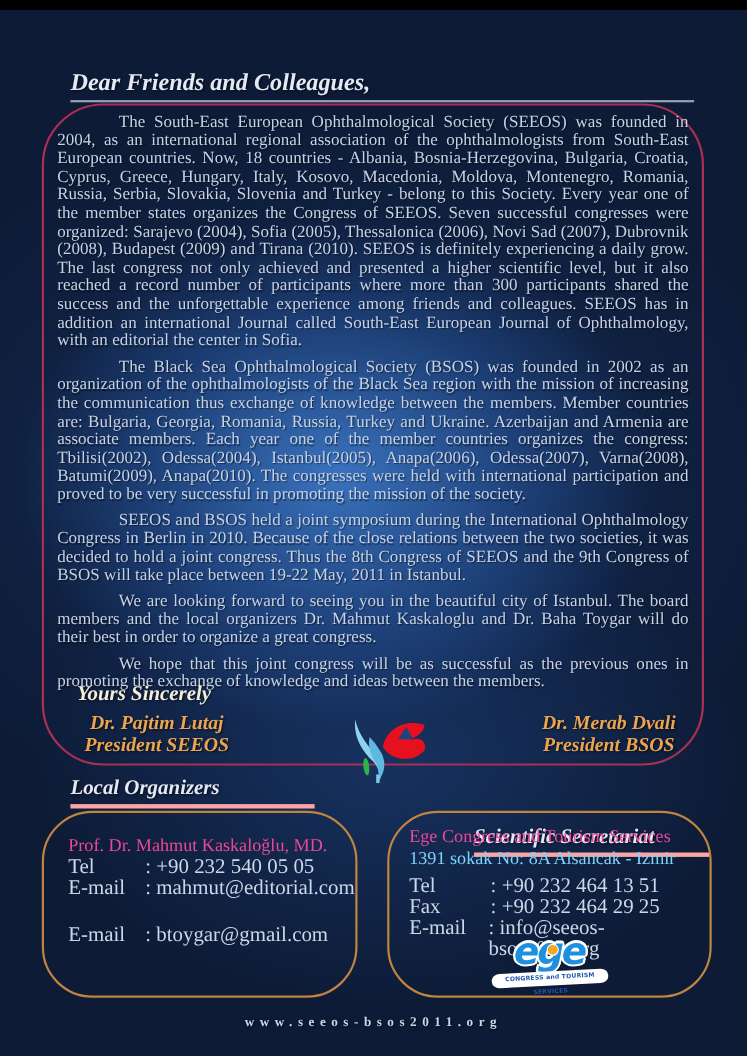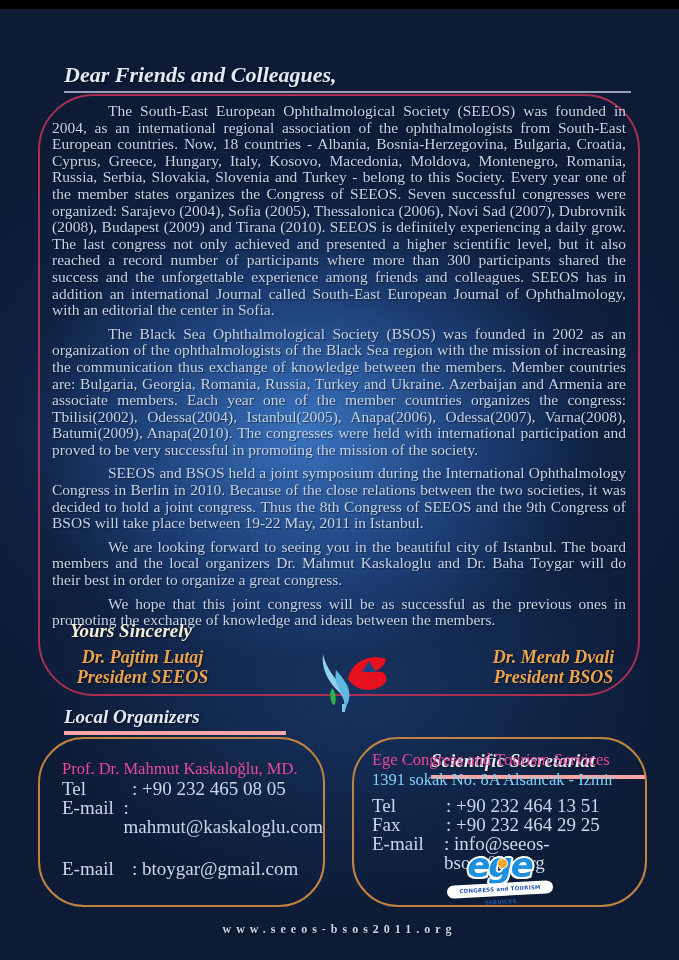--- a/index.html
+++ b/index.html
@@ -136,25 +136,25 @@
 </div>
 <div class="sec-heading right">
   <span>Scientific Secretariat</span>
 </div>
 
 <div class="gold-box box-left">
   <div class="inner">
     <div class="c-name">Prof. Dr. Mahmut Kaskaloğlu, MD.</div>
     <div class="c-row">
       <span class="lbl">Tel</span>
-      <span class="val">: +90 232 465 08 05</span>
+      <span class="val">: +90 232 540 05 05</span>
     </div>
     <div class="c-row">
       <span class="lbl">E-mail</span>
-      <span class="val">: mahmut@kaskaloglu.com</span>
+      <span class="val">: mahmut@editorial.com</span>
     </div>
     <div class="c-gap"></div>
     <div class="c-row">
       <span class="lbl">E-mail</span>
       <span class="val">: btoygar@gmail.com</span>
     </div>
   </div>
 </div>
 
 <div class="gold-box box-right">

